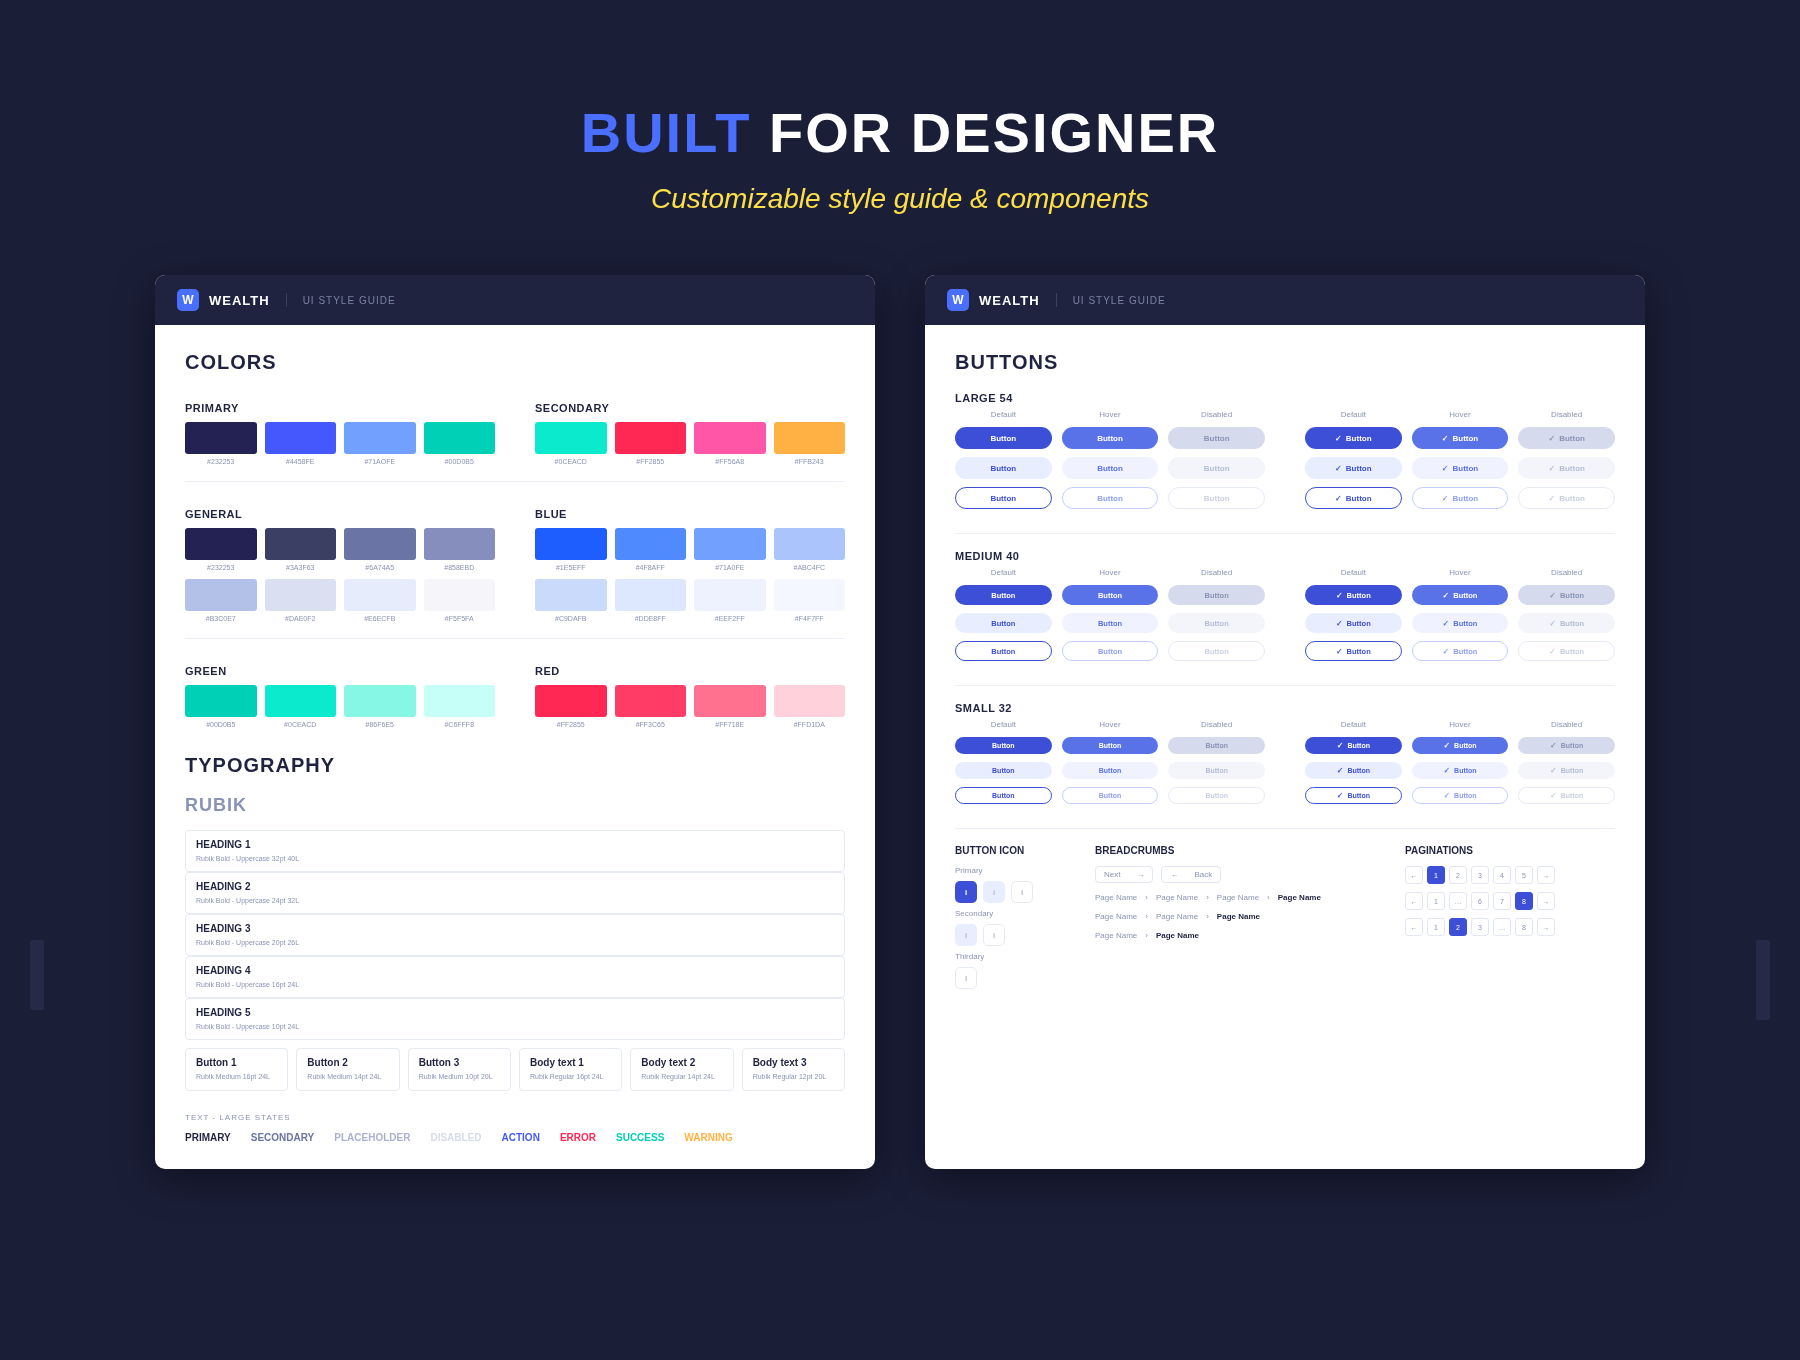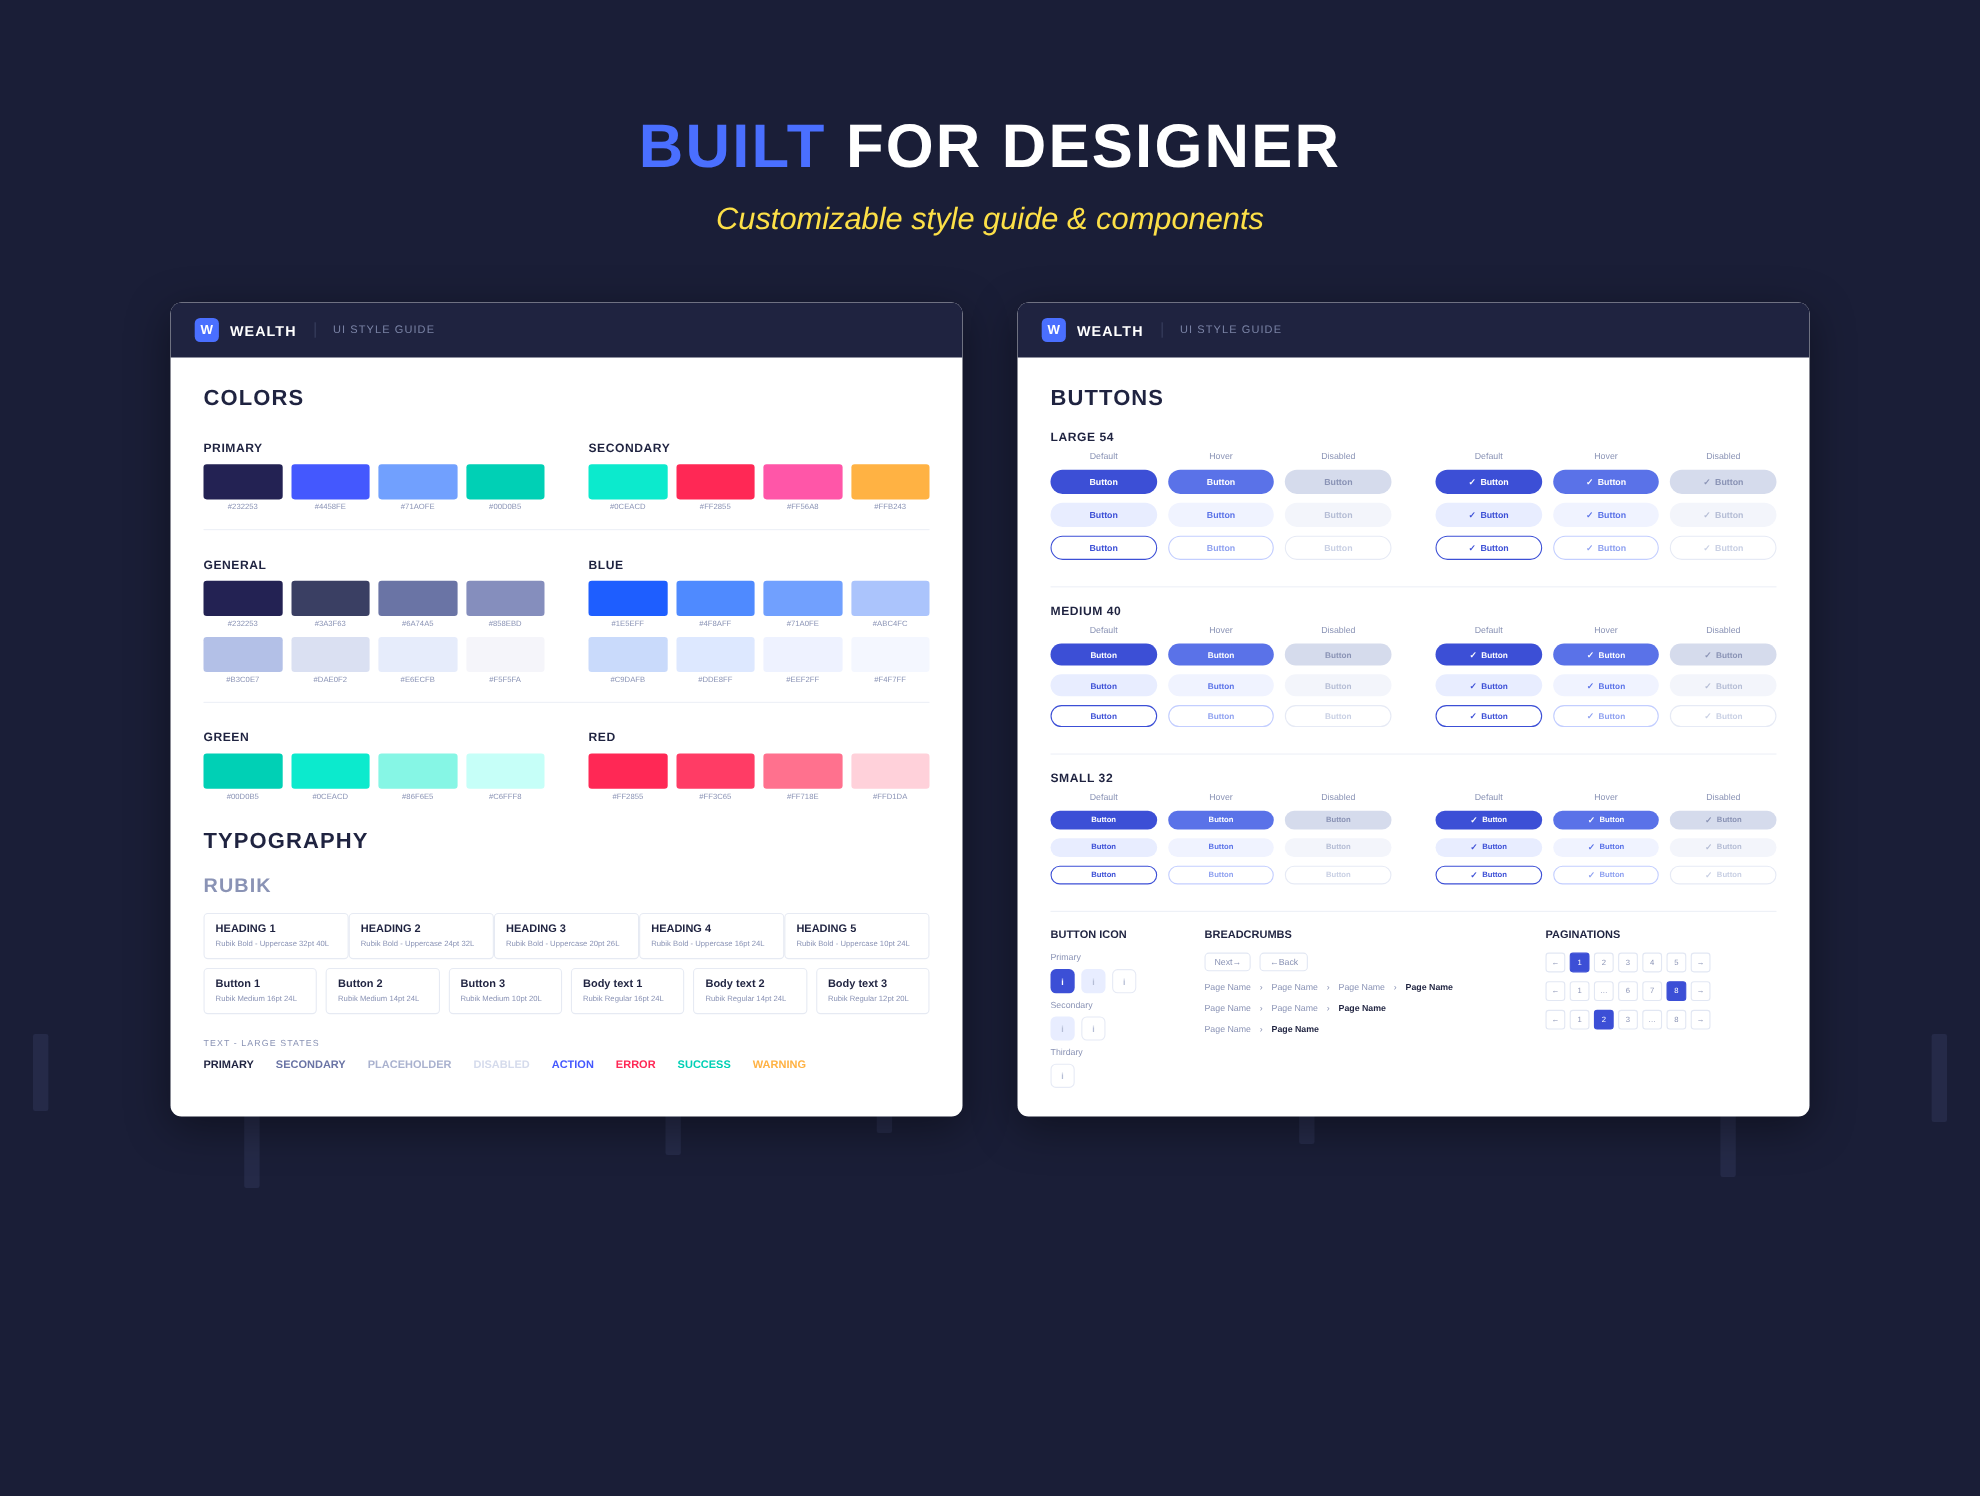--- a/index.html
+++ b/index.html
@@ -68,21 +68,21 @@
   .col { flex:1; }
 
   .swatch-row { display:flex; gap:8px; }
   .swatch-col { display:flex; flex-direction:column; align-items:center; gap:4px; flex:1; }
   .sw { width:100%; height:32px; border-radius:3px; }
   .sw-label { color:#8a93b5; font-size:7px; }
 
   .sep { height:1px; background:#edf0f7; margin:16px 0; }
 
   .typo-font { color:#8a93b5; font-weight:800; font-size:18px; letter-spacing:1px; margin:14px 0; }
-  .type-grid { display:flex; gap:0; flex-wrap:wrap; }
+  .type-grid { display:flex; gap:0; flex-wrap:wrap;flex-direction:column; }
   .type-card { border:1px solid #e6eaf3; border-radius:4px; padding:8px 10px; flex:1; min-width:0;}
   .type-card .tname { color:#1f2340; font-weight:800; font-size:10px; }
   .type-card .tdesc { color:#8a93b5; font-size:7px; margin-top:4px; line-height:1.3; }
   .type-row2 { display:flex; gap:8px; margin-top:8px; }
   .type-row2 .type-card { flex:1; }
 
   .color-states { color:#8a93b5; font-size:8px; letter-spacing:1px; margin-top:22px; }
   .states-row { display:flex; gap:20px; margin-top:10px; font-size:10px; font-weight:800; }
 
   
@@ -117,21 +117,21 @@
   .btm-head { color:#1f2340; font-weight:800; font-size:10px; margin-bottom:10px; }
   .sm-label { color:#8a93b5; font-size:8px; margin:6px 0; }
   .icon-row { display:flex; gap:6px; }
   .ibtn { width:22px;height:22px;border-radius:5px;display:flex;align-items:center;justify-content:center;font-size:8px;font-weight:700; }
   .i-p { background:#3c4fd6;color:#fff; }
   .i-s { background:#e8edff;color:#b5bdd5; }
   .i-t { background:#fff;border:1px solid #e6eaf5;color:#b5bdd5; }
 
   .crumb { font-size:8px; color:#8a93b5; margin-bottom:10px; display:flex; gap:8px; align-items:center; }
   .crumb .strong { color:#1f2340; font-weight:700; }
-  .crumb .btn-sm { border:1px solid #e2e7f3; border-radius:4px; padding:3px 8px; display:flex; gap:0; align-items:flex-end; }
+  .crumb .btn-sm { border:1px solid #e2e7f3; border-radius:4px; padding:3px 8px; display:flex; gap:16px; align-items:flex-end; }
 
   .pag { display:flex; gap:4px; margin-bottom:8px; }
   .pag div { width:18px;height:18px;border:1px solid #e2e7f3;border-radius:3px;display:flex;align-items:center;justify-content:center;font-size:7px;color:#8a93b5; }
   .pag .active { background:#3c4fd6;color:#fff;border-color:#3c4fd6; }
 
   
   .bg-bars { position:absolute; bottom:280px; left:0; right:0; display:flex; justify-content:space-between; padding:0 30px; z-index:-1;}
   .bar { width:14px; background:#252a48; border-radius:2px; }
 </style>
 </head>

